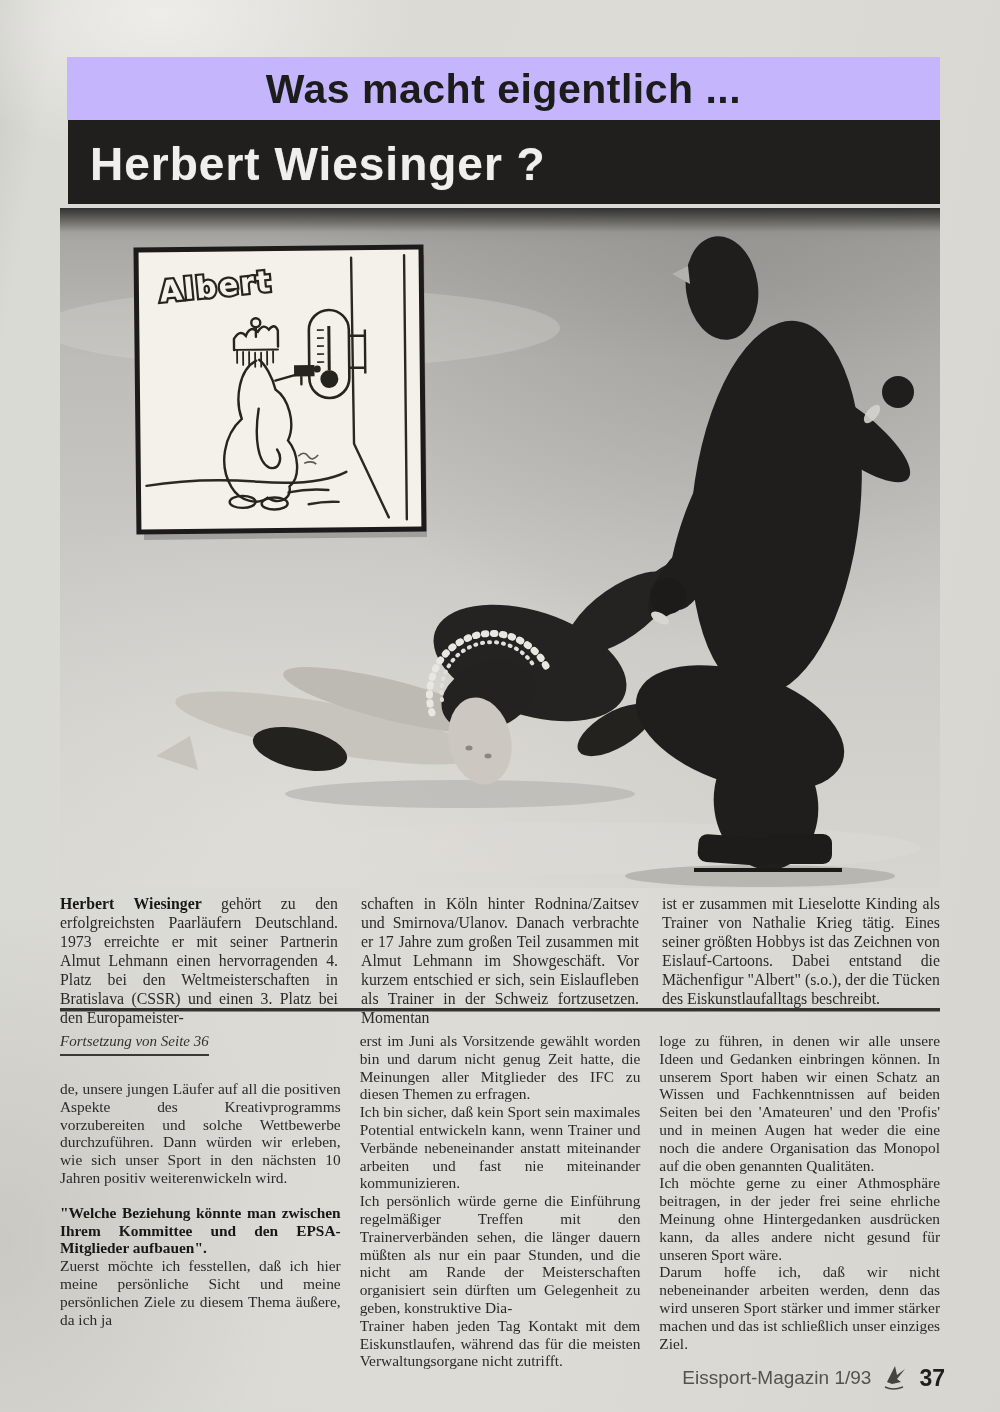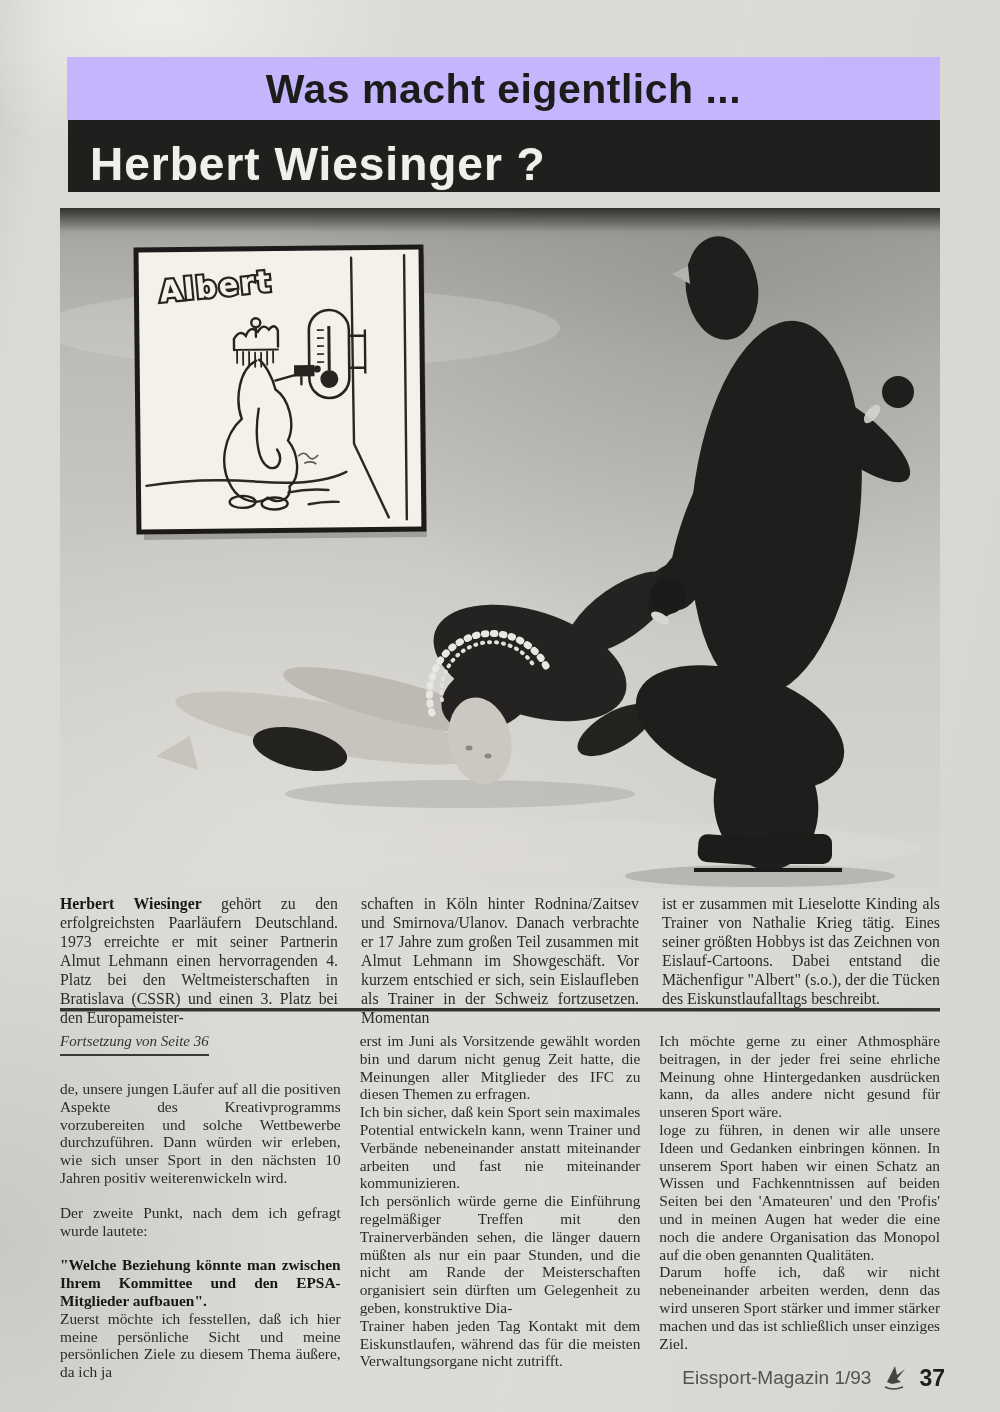--- a/index.html
+++ b/index.html
@@ -16,21 +16,21 @@
     position:absolute;left:67px;top:57px;width:873px;height:63px;
     background:#c4b5fd;
     text-align:center;
   }
   .kicker-band span{
     font-family:"Liberation Sans", sans-serif;
     font-weight:bold;font-size:41px;line-height:64px;color:#1c1c1a;
     letter-spacing:.5px;
   }
   .headline-bar{
-    position:absolute;left:68px;top:120px;width:872px;height:72px;
+    position:absolute;left:68px;top:120px;width:872px;height:84px;
     background:#211F1E;
   }
   .headline-bar span{
     font-family:"Liberation Sans", sans-serif;
     font-weight:bold;font-size:46px;line-height:88px;color:#f0efec;
     padding-left:22px;letter-spacing:1px;
     text-shadow:0 0 1px rgba(255,255,255,.4);
   }
   .photo{
     position:absolute;left:60px;top:208px;width:880px;height:680px;
@@ -219,33 +219,32 @@
     <p>ist er zusammen mit Lieselotte Kinding als Trainer von Nathalie Krieg tätig. Eines seiner größten Hobbys ist das Zeichnen von Eislauf-Cartoons. Dabei entstand die Mächenfigur "Albert" (s.o.), der die Tücken des Eiskunstlaufalltags beschreibt.</p>
   </div>
 </div>
 
 <div class="rule"></div>
 
 <div class="continuation">
   <div class="col">
     <div class="fortsetzung">Fortsetzung von Seite 36</div>
     <p class="gap-after">de, unsere jungen Läufer auf all die positiven Aspekte des Kreativprogramms vorzubereiten und solche Wettbewerbe durchzuführen. Dann würden wir erleben, wie sich unser Sport in den nächsten 10 Jahren positiv weiterenwickeln wird.</p>
-    <p class="gap-after">Der zweite Punkt, nach dem ich gefragt wurde lautete:</p>
     <p class="bold">"Welche Beziehung könnte man zwischen Ihrem Kommittee und den EPSA-Mitglieder aufbauen".</p>
     <p>Zuerst möchte ich fesstellen, daß ich hier meine persönliche Sicht und meine persönlichen Ziele zu diesem Thema äußere, da ich ja</p>
   </div>
   <div class="col">
     <p>erst im Juni als Vorsitzende gewählt worden bin und darum nicht genug Zeit hatte, die Meinungen aller Mitglieder des IFC zu diesen Themen zu erfragen.</p>
     <p>Ich bin sicher, daß kein Sport sein maximales Potential entwickeln kann, wenn Trainer und Verbände nebeneinander anstatt miteinander arbeiten und fast nie miteinander kommunizieren.</p>
     <p>Ich persönlich würde gerne die Einführung regelmäßiger Treffen mit den Trainerverbänden sehen, die länger dauern müßten als nur ein paar Stunden, und die nicht am Rande der Meisterschaften organisiert sein dürften um Gelegenheit zu geben, konstruktive Dia-</p>
     <p>Trainer haben jeden Tag Kontakt mit dem Eiskunstlaufen, während das für die meisten Verwaltungsorgane nicht zutrifft.</p>
   </div>
   <div class="col">
+    <p>loge zu führen, in denen wir alle unsere Ideen und Gedanken einbringen können. In unserem Sport haben wir einen Schatz an Wissen und Fachkenntnissen auf beiden Seiten bei den 'Amateuren' und den 'Profis' und in meinen Augen hat weder die eine noch die andere Organisation das Monopol auf die oben genannten Qualitäten.</p>
     <p>Ich möchte gerne zu einer Athmosphäre beitragen, in der jeder frei seine ehrliche Meinung ohne Hintergedanken ausdrücken kann, da alles andere nicht gesund für unseren Sport wäre.</p>
-    <p>loge zu führen, in denen wir alle unsere Ideen und Gedanken einbringen können. In unserem Sport haben wir einen Schatz an Wissen und Fachkenntnissen auf beiden Seiten bei den 'Amateuren' und den 'Profis' und in meinen Augen hat weder die eine noch die andere Organisation das Monopol auf die oben genannten Qualitäten.</p>
     <p>Darum hoffe ich, daß wir nicht nebeneinander arbeiten werden, denn das wird unseren Sport stärker und immer stärker machen und das ist schließlich unser einziges Ziel.</p>
   </div>
 </div>
 
 <div class="footer">
   <span class="mag">Eissport-Magazin 1/93</span>
   <svg width="30" height="30" viewBox="0 0 30 30">
     <path d="M7,19 L15,3 L17,12 L25,6 L17,16 L21,19 L12,21 Z" fill="#46443f"></path>
     <path d="M5,24 q8,4 18,0" stroke="#46443f" stroke-width="1.6" fill="none"></path>
   </svg>

